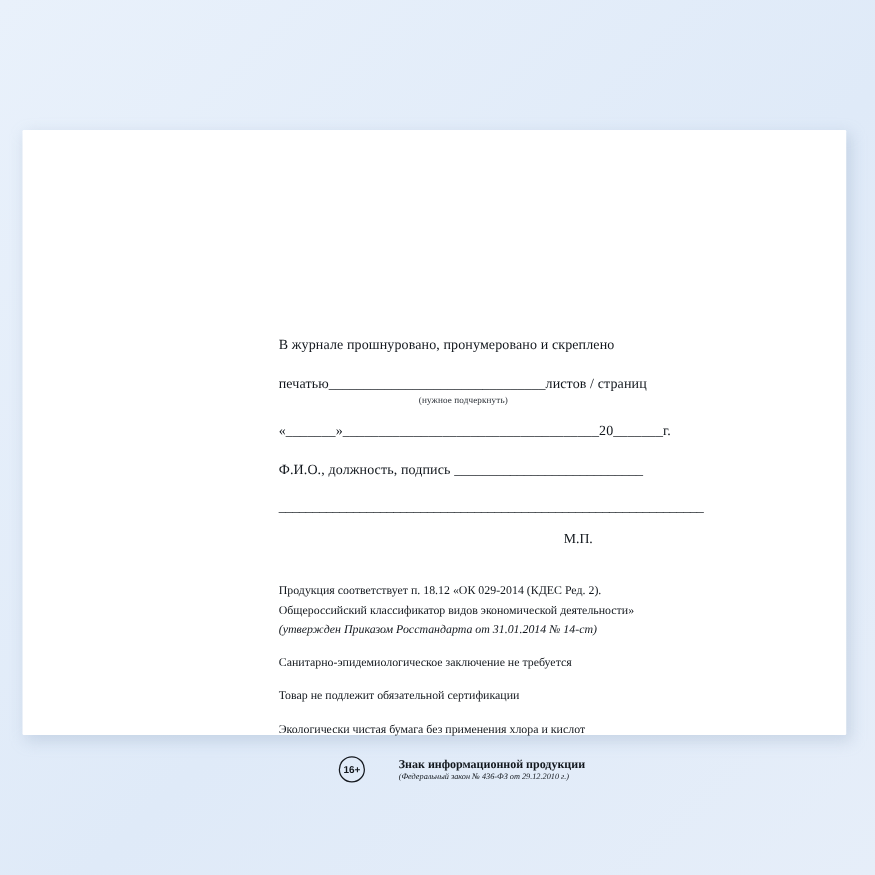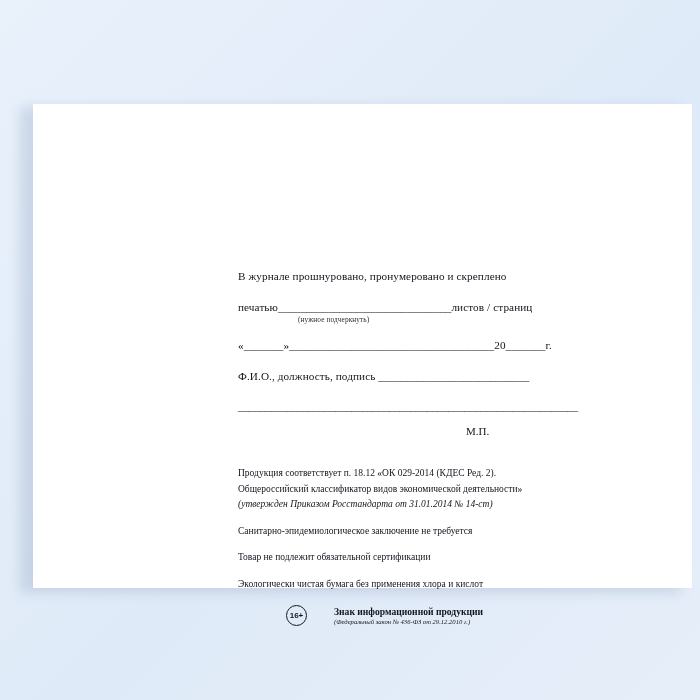--- a/index.html
+++ b/index.html
@@ -24,21 +24,21 @@
     left: 20px;
     top: 107px;
     width: 661px;
     height: 486px;
     background: rgba(120, 145, 175, 0.25);
     filter: blur(6px);
     border-radius: 2px;
   }
   .page {
     position: absolute;
-    left: 33px;
+    left: 18px;
     top: 104px;
     width: 659px;
     height: 484px;
     background: #ffffff;
     border-radius: 1px;
   }
   .content {
     position: absolute;
     left: 205px;
     top: 165px;
@@ -56,21 +56,21 @@
   .dots { letter-spacing: 0px; }
 
   .tiny {
     font-size: 7.3px;
     line-height: 1.2;
     color: #2a2f36;
   }
   .sub-under {
     display: block;
     margin-top: 1px;
-    margin-left: 60px;
+    margin-left: 112px;
   }
   .mp {
     margin-top: 13px;
     margin-left: 228px;
     font-size: 11px;
   }
   .long-rule {
     margin-top: 11px;
     font-size: 11.2px;
     letter-spacing: -0.2px;

